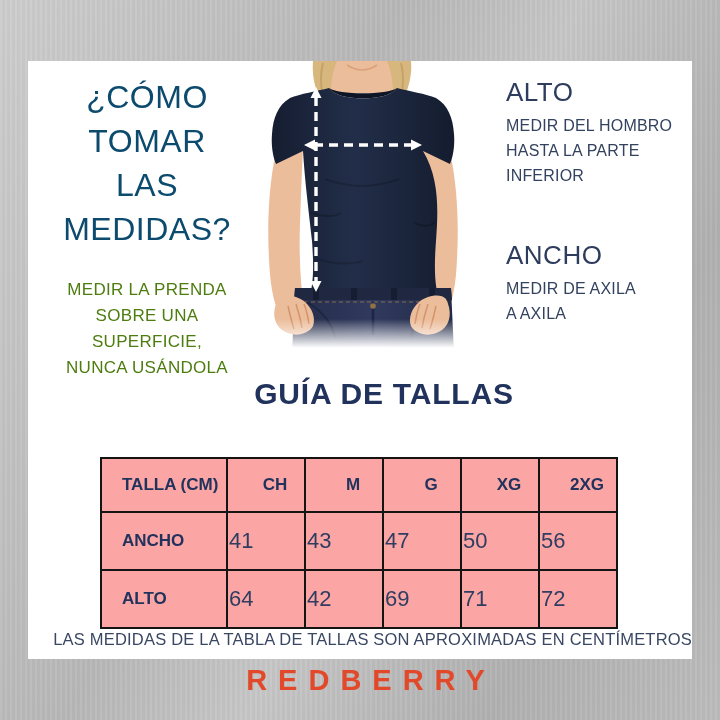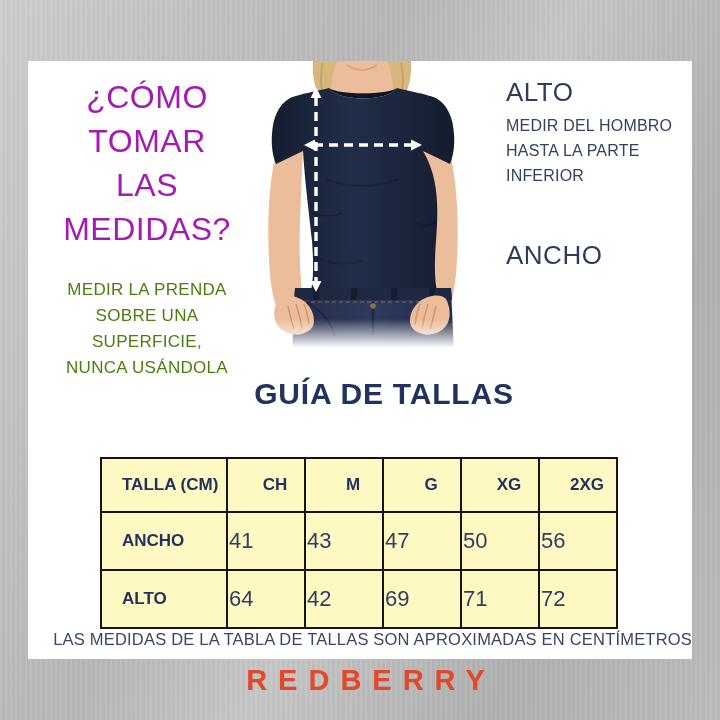--- a/index.html
+++ b/index.html
@@ -13,21 +13,21 @@
     background:repeating-linear-gradient(90deg,rgba(255,255,255,.05) 0 2px,rgba(0,0,0,.02) 2px 5px);
   }
   .card{
     position:absolute;left:28px;top:61px;width:664px;height:598px;
     background:#ffffff;
   }
   .pre{white-space:pre-line;}
 
   
   .left-block{position:absolute;left:0;top:14px;width:238px;text-align:center;color:#303f60;}
-  .left-title{font-size:32px;line-height:44px;font-weight:400;letter-spacing:.5px;color:#a21caf;}
+  .left-title{font-size:32px;line-height:44px;font-weight:400;letter-spacing:.5px;color:#0c4a6e;}
   .left-note{margin-top:26px;font-size:17px;line-height:26px;letter-spacing:.3px;color:#4d7c0f;}
 
   
   .right-block{position:absolute;left:478px;top:14px;width:182px;text-align:left;color:#33425f;}
   .rp-title{font-size:26px;line-height:34px;font-weight:400;letter-spacing:.5px;color:#2e3d5e;}
   .rp-desc{margin-top:4px;font-size:16px;line-height:25px;letter-spacing:.2px;}
   .rp-section + .rp-section{margin-top:50px;}
 
   
   .photo{position:absolute;left:217px;top:0;width:232px;height:292px;overflow:hidden;}
@@ -35,21 +35,21 @@
   
   .guide-title{position:absolute;left:0;top:316px;width:100%;text-align:center;
     font-size:30px;font-weight:700;letter-spacing:.8px;color:#21335c;margin-left:24px;}
   .guide-subtitle{position:absolute;left:0;top:357px;width:100%;text-align:center;
     font-size:19px;letter-spacing:.4px;color:#2b3a5c;}
 
   table.size-table{
     position:absolute;left:72px;top:396px;width:518px;
     border-collapse:collapse;table-layout:fixed;color:#21335c;
   }
-  .size-table th,.size-table td{border:2px solid #141414;background:#fef9c3;}
+  .size-table th,.size-table td{border:2px solid #141414;background:#fca5a5;}
   .size-table col.c0{width:126px;}
   .size-table th{height:50px;font-size:17px;font-weight:700;text-align:center;padding-left:19px;}
   .size-table th.lbl{text-align:left;padding-left:20px;}
   .size-table td{height:54px;font-size:22px;font-weight:400;color:#2e3d60;}
   .size-table td.lbl{font-size:17px;font-weight:700;text-align:left;padding-left:20px;color:#21335c;}
 
   .footnote{position:absolute;left:0;top:569px;width:100%;text-align:right;
     font-size:16.5px;letter-spacing:.2px;color:#3a4763;}
 
   .brand{position:absolute;left:0;top:664px;width:720px;text-align:center;
@@ -71,20 +71,22 @@
 
   <div class="right-block">
     <div class="rp-section">
       <div class="rp-title">ALTO</div>
       <div class="rp-desc pre">MEDIR DEL HOMBRO
 HASTA LA PARTE
 INFERIOR</div>
     </div>
     <div class="rp-section">
       <div class="rp-title">ANCHO</div>
+      <div class="rp-desc pre">MEDIR DE AXILA
+A AXILA</div>
     </div>
   </div>
 
   <div class="photo">
     <svg width="232" height="292" viewBox="0 0 232 292" xmlns="http://www.w3.org/2000/svg">
       <defs>
         <linearGradient id="fadeWhite" x1="0" y1="0" x2="0" y2="1">
           <stop offset="0" stop-color="#ffffff" stop-opacity="0"></stop>
           <stop offset="0.85" stop-color="#ffffff" stop-opacity="1"></stop>
         </linearGradient>

